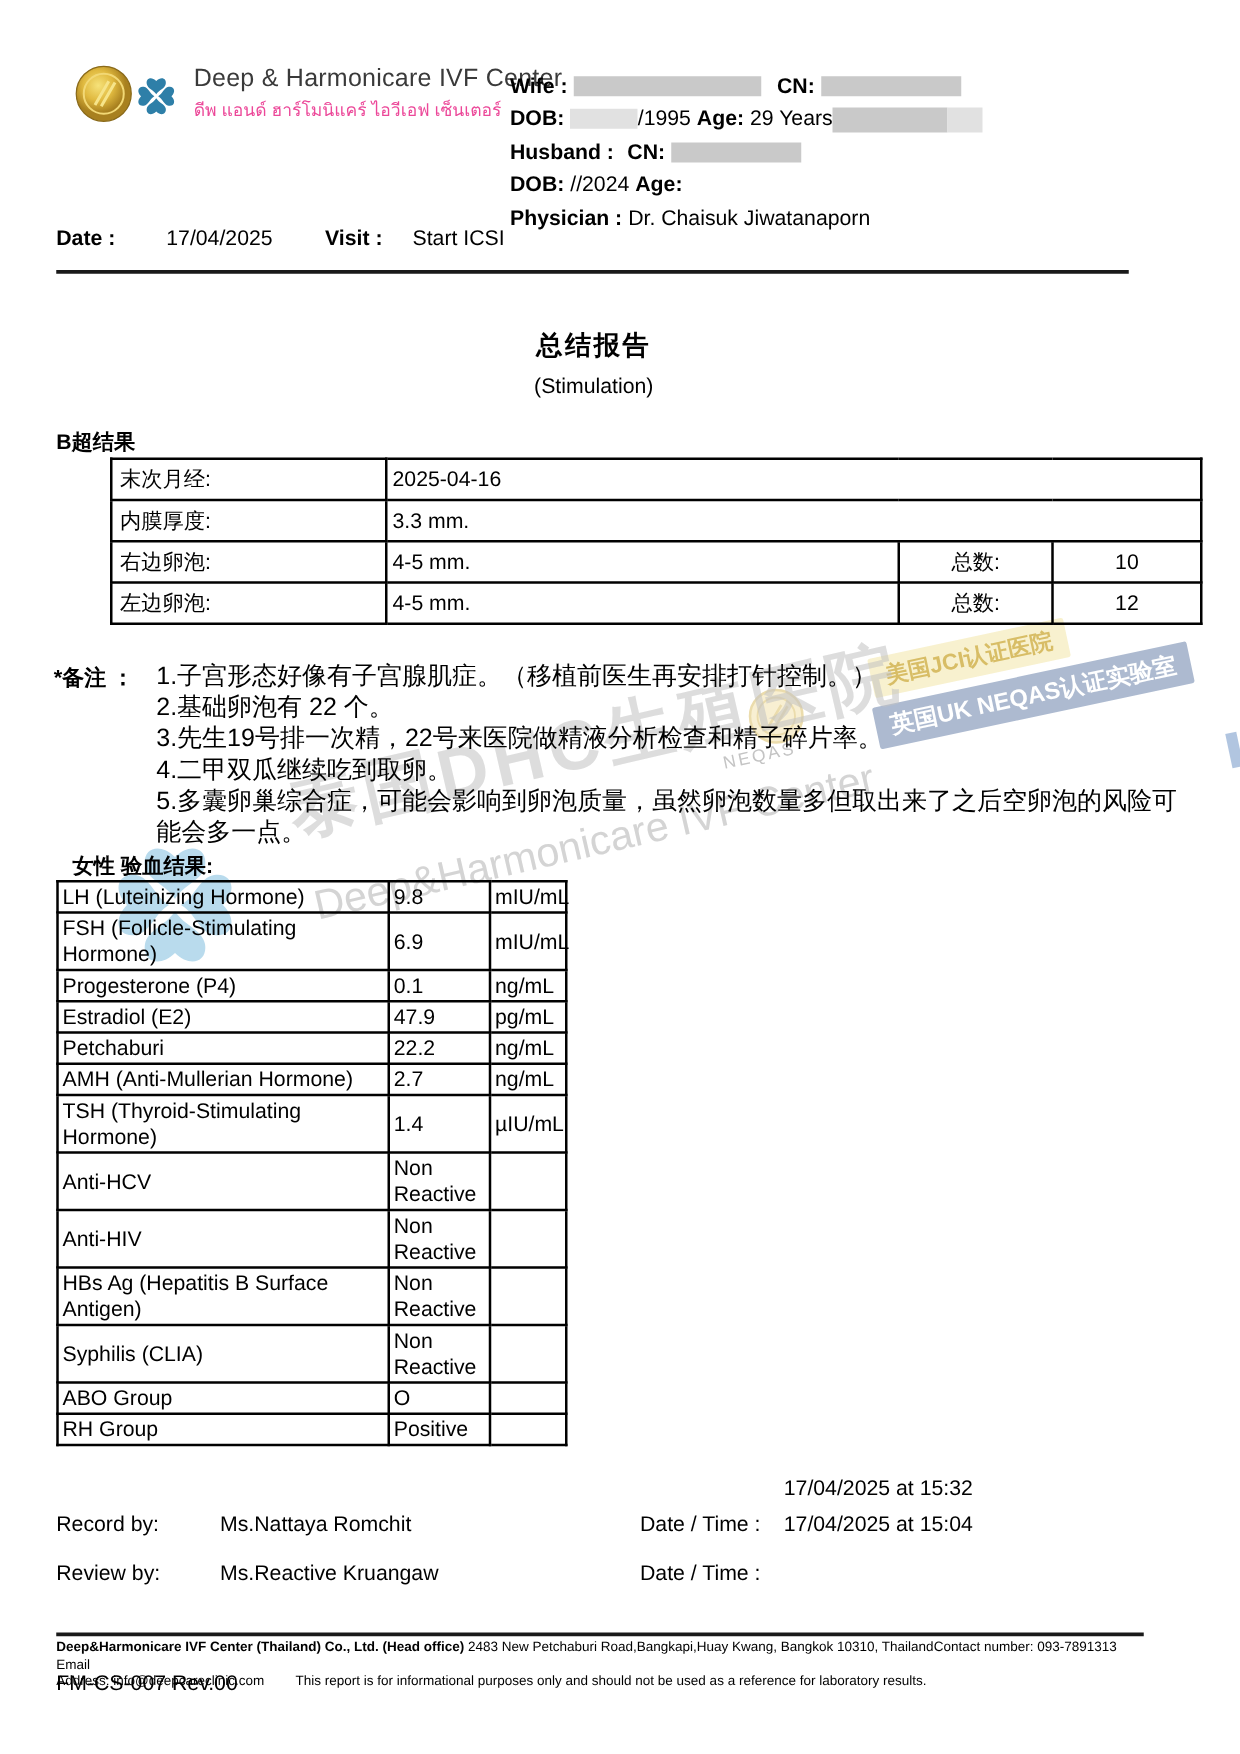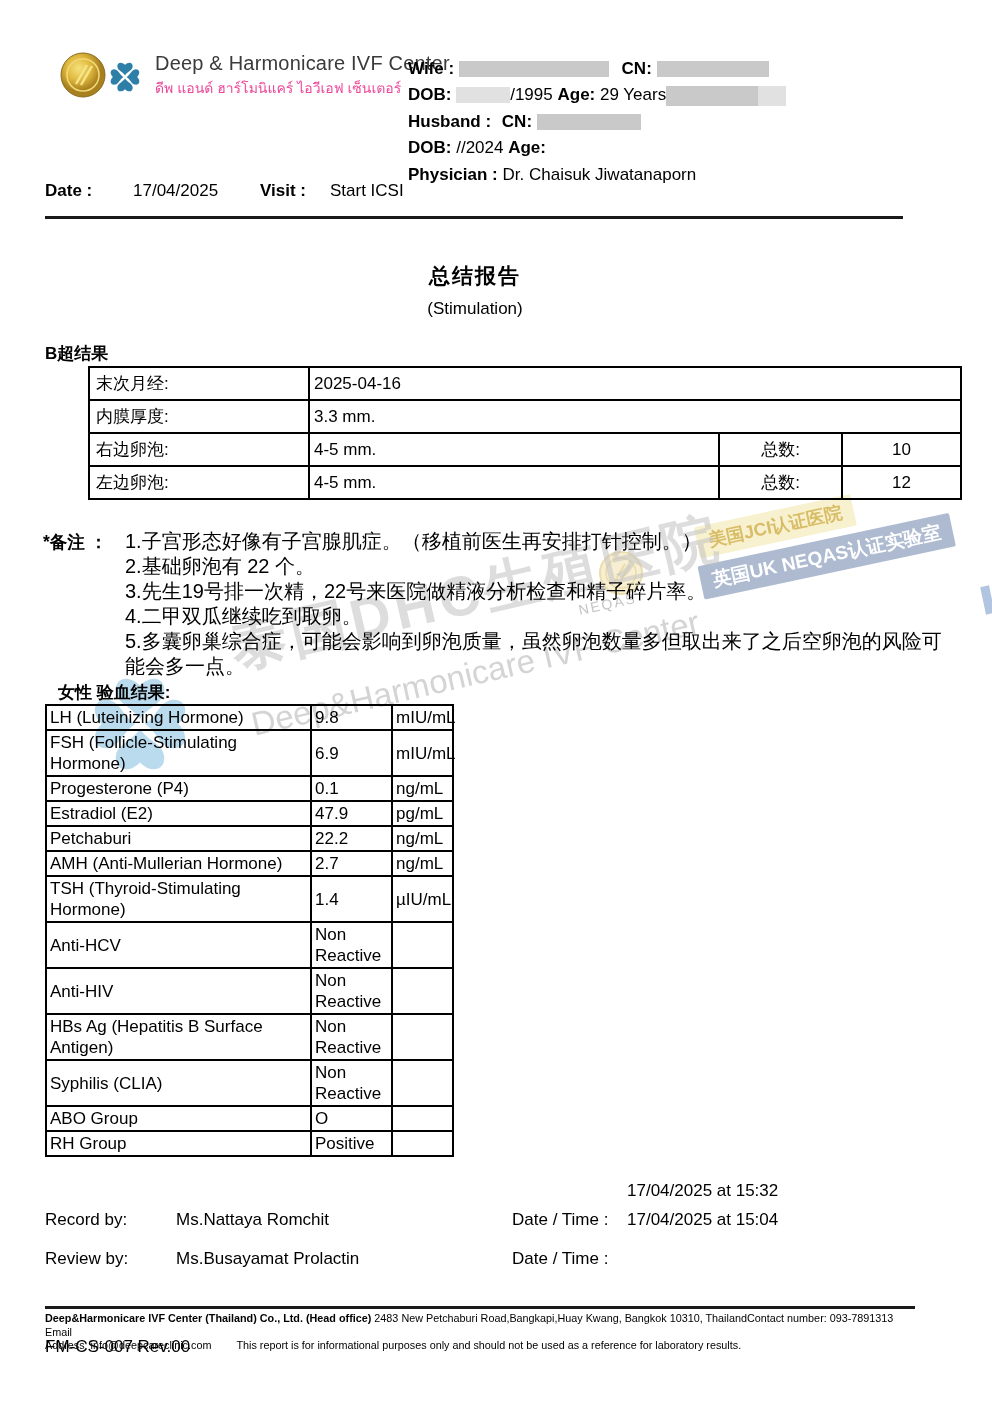--- a/index.html
+++ b/index.html
@@ -279,21 +279,21 @@
       </tr>
     </tbody>
     </table>
 
     <div class="abs sign" style="left:45px;top:1210px;">Record by:</div>
     <div class="abs sign" style="left:176px;top:1210px;">Ms.Nattaya Romchit</div>
     <div class="abs sign" style="left:512px;top:1210px;">Date / Time :</div>
     <div class="abs sign" style="left:627px;top:1210px;">17/04/2025 at 15:04</div>
 
     <div class="abs sign" style="left:45px;top:1249px;">Review by:</div>
-    <div class="abs sign" style="left:176px;top:1249px;">Ms.Busayamat Prolactin</div>
+    <div class="abs sign" style="left:176px;top:1249px;">Ms.Reactive Kruangaw</div>
     <div class="abs sign" style="left:512px;top:1249px;">Date / Time :</div>
     <div class="abs sign" style="left:627px;top:1181px;">17/04/2025 at 15:32</div>
 
     <div class="abs rule" style="left:45px;top:1306px;width:870px;height:3px;"></div>
     <div class="abs foot" style="left:45px;top:1312px;">
       <span class="b">Deep&amp;Harmonicare IVF Center (Thailand) Co., Ltd. (Head office)</span><span> 2483 New Petchaburi Road,Bangkapi,Huay Kwang, Bangkok 10310, ThailandContact number: 093-7891313 Email</span>
       <div>
         <span>Address: info@deepcareclinic.com</span>
         <span style="margin-left:22px;">This report is for informational purposes only and should not be used as a reference for laboratory results.</span>
       </div>

